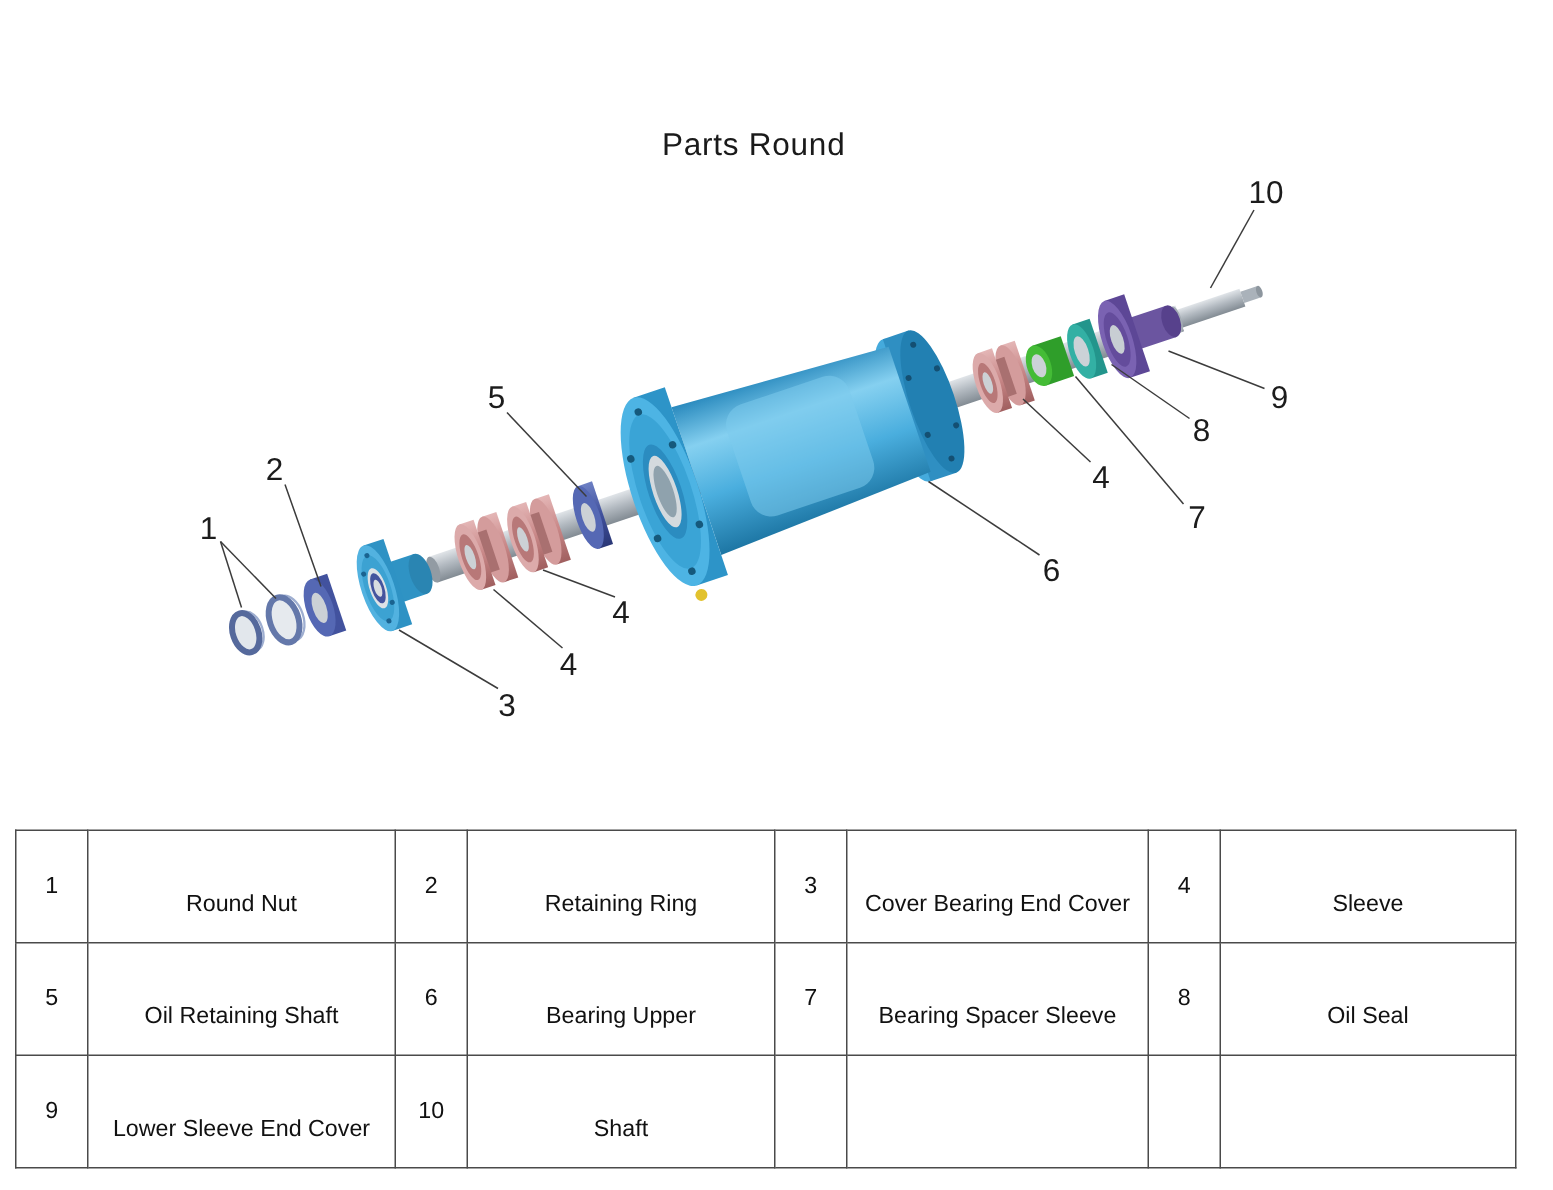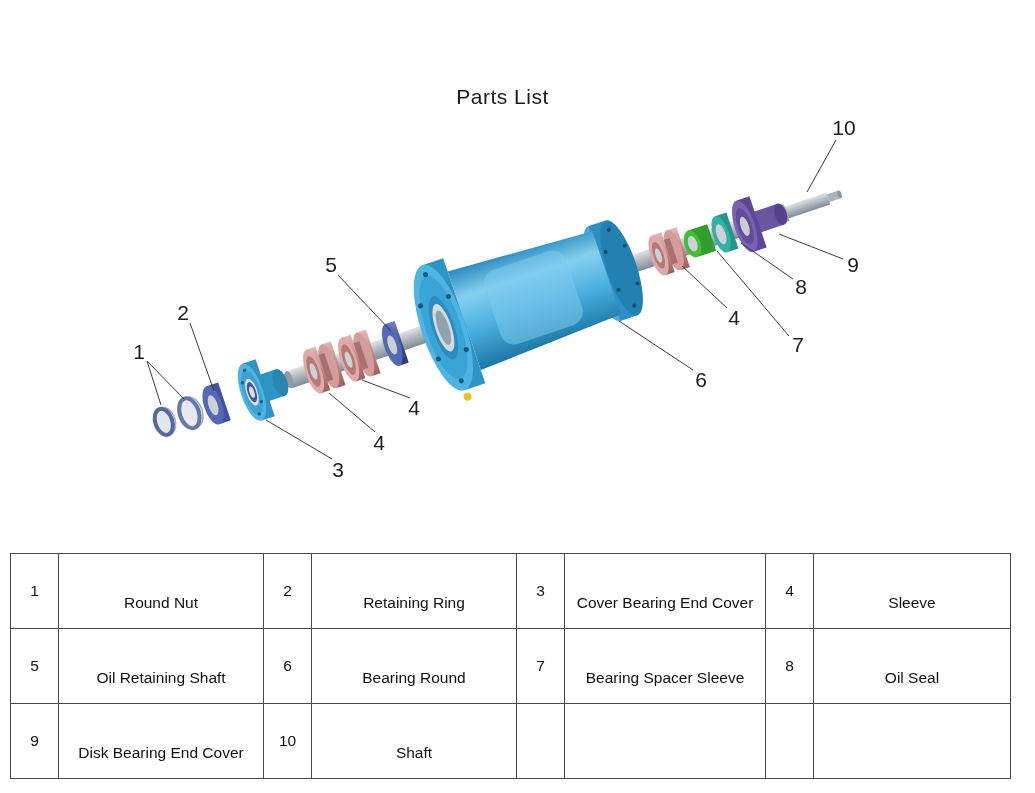--- a/index.html
+++ b/index.html
@@ -212,21 +212,21 @@
       <text x="414" y="415">4</text>
       <text x="701" y="387">6</text>
       <text x="734" y="325">4</text>
       <text x="798" y="352">7</text>
       <text x="801" y="294">8</text>
       <text x="853" y="272">9</text>
       <text x="844" y="135">10</text>
     </g>
   </svg>
 
-  <div class="title">Parts List</div>
+  <div class="title">Parts Round</div>
 
   <table class="parts">
     <colgroup>
       <col style="width:48px">
         <col style="width:205px">
       <col style="width:48px">
         <col style="width:205px">
       <col style="width:48px">
         <col style="width:201px">
       <col style="width:48px">
@@ -240,29 +240,29 @@
         <td class="name">Retaining Ring</td>
         <td class="num">3</td>
         <td class="name">Cover Bearing End Cover</td>
         <td class="num">4</td>
         <td class="name">Sleeve</td>
       </tr>
       <tr>
         <td class="num">5</td>
         <td class="name">Oil Retaining Shaft</td>
         <td class="num">6</td>
-        <td class="name">Bearing Round</td>
+        <td class="name">Bearing Upper</td>
         <td class="num">7</td>
         <td class="name">Bearing Spacer Sleeve</td>
         <td class="num">8</td>
         <td class="name">Oil Seal</td>
       </tr>
       <tr>
         <td class="num">9</td>
-        <td class="name">Disk Bearing End Cover</td>
+        <td class="name">Lower Sleeve End Cover</td>
         <td class="num">10</td>
         <td class="name">Shaft</td>
         <td class="num"></td>
         <td class="name"></td>
         <td class="num"></td>
         <td class="name"></td>
       </tr>
     </tbody>
   </table>
 

